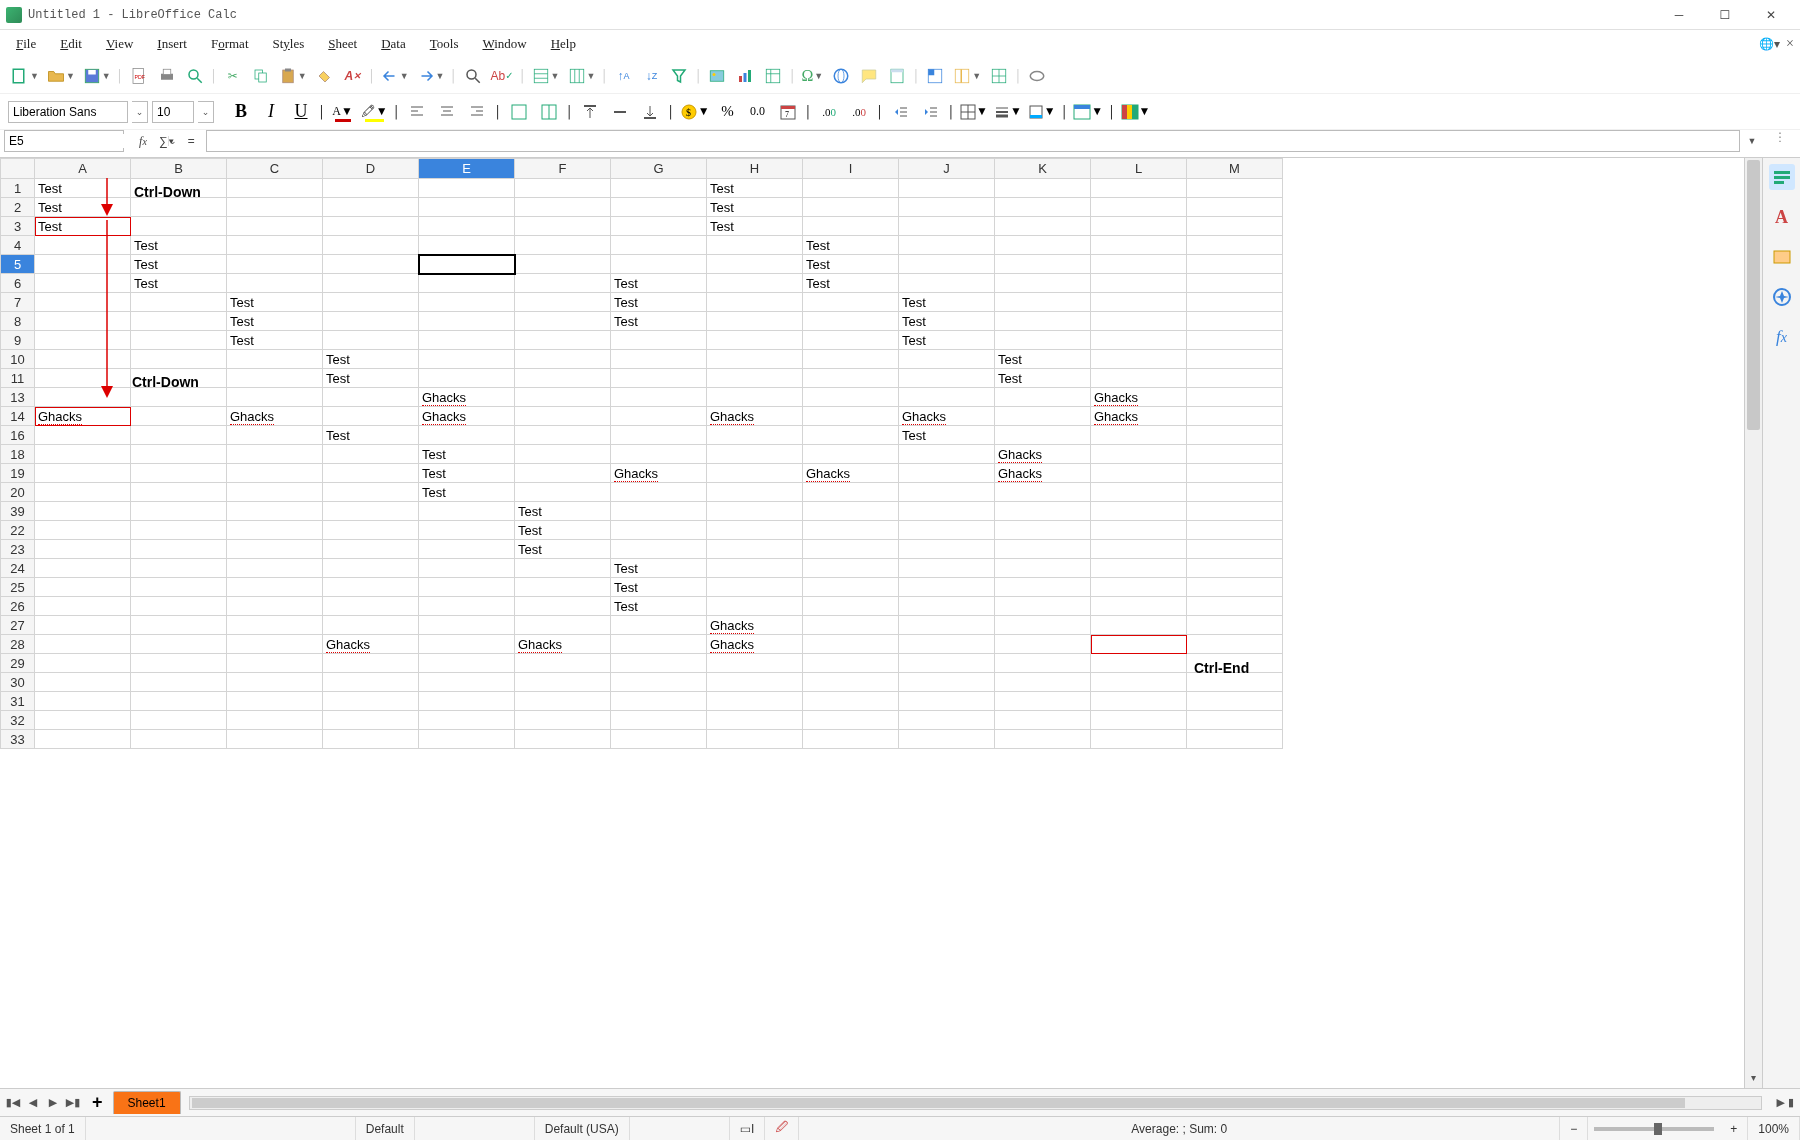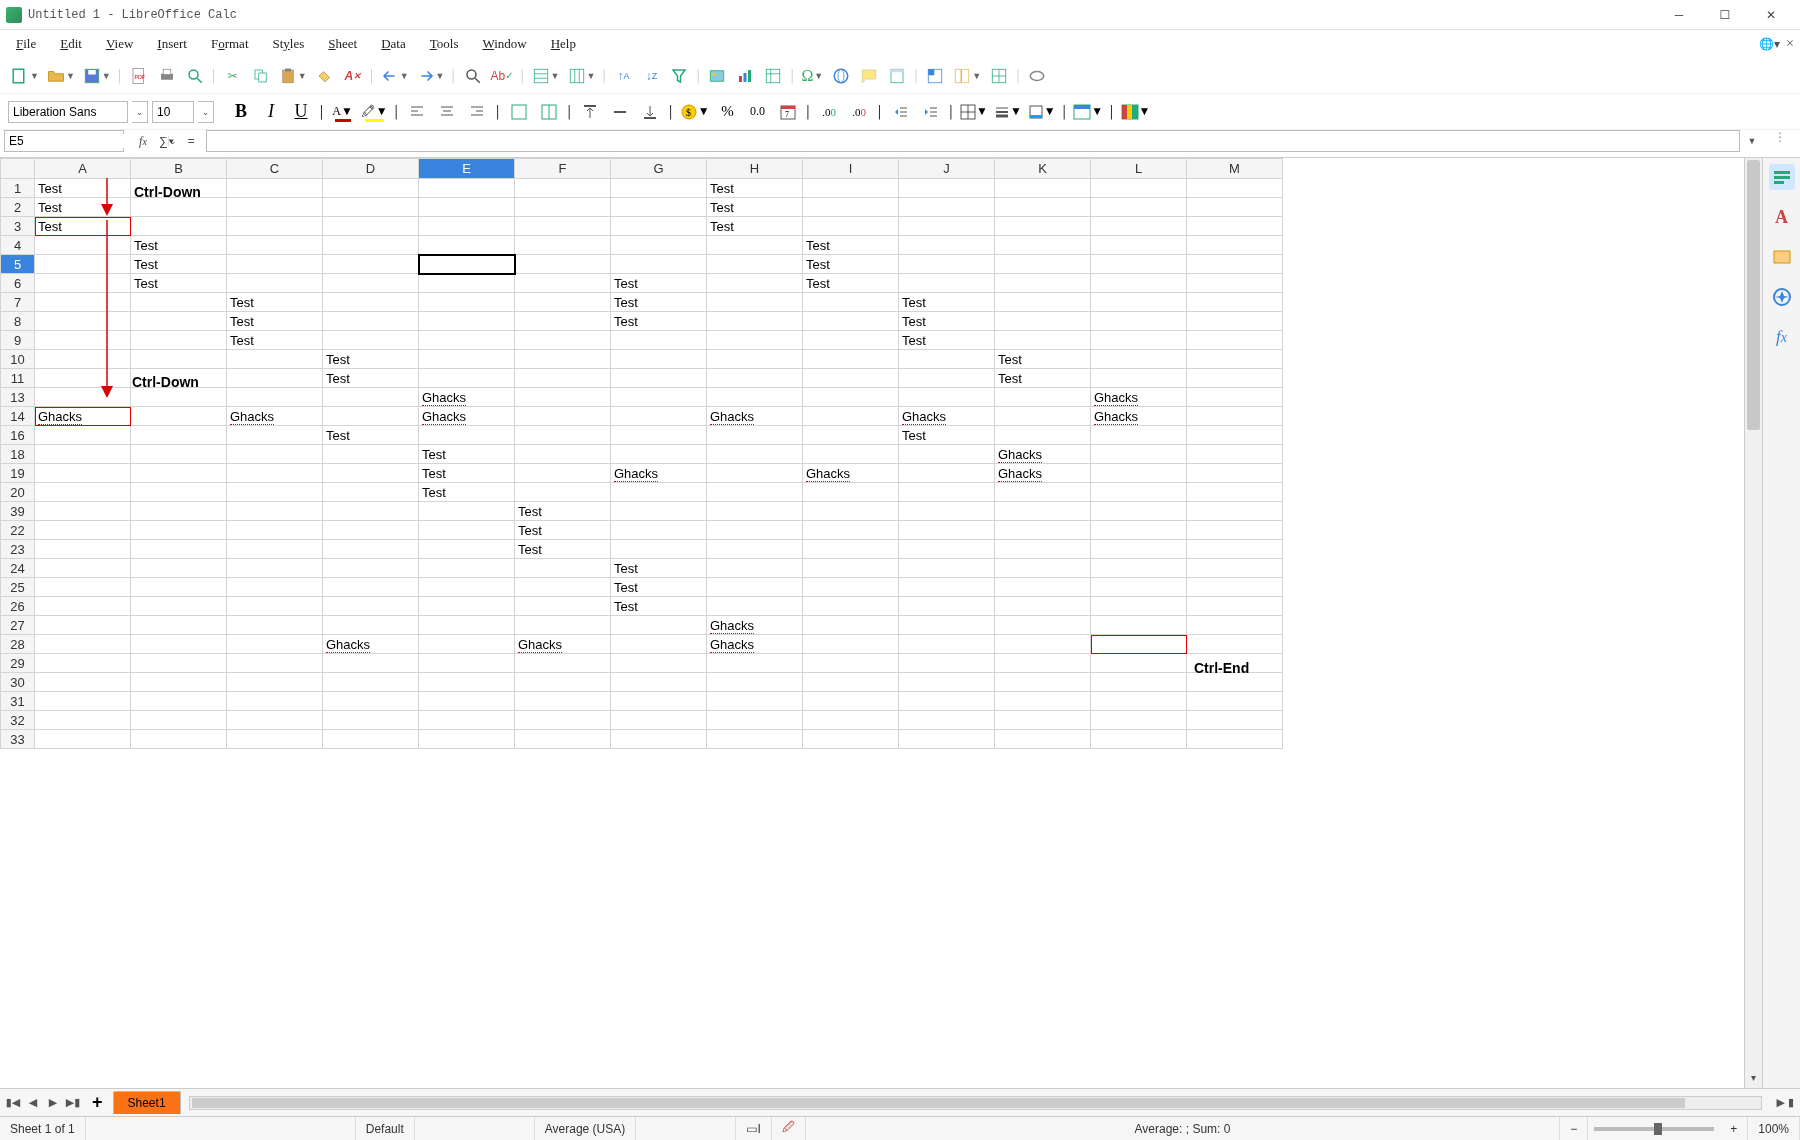--- a/index.html
+++ b/index.html
@@ -1039,21 +1039,21 @@
       <div class="hthumb"></div>
     </div>
   <span class="hend">▶ ▮</span>
 </div>
 
 <div class="statusbar">
   <span class="cell">Sheet 1 of 1</span>
   <span class="cell" style="width:270px;"></span>
   <span class="cell">Default</span>
   <span class="cell" style="width:120px;"></span>
-  <span class="cell">Average (USA)</span>
+  <span class="cell">Default (USA)</span>
   <span class="cell" style="width:100px;"></span>
   <span class="cell">▭I</span>
   <span class="cell" style="color:#c44;">🖉</span>
   <span class="cell flex" style="justify-content:center;">Average: ; Sum: 0</span>
   <span class="cell">−</span>
   <div class="zoom-slider">
       <div class="knob"></div>
     </div>
   <span class="cell">+</span>
   <span class="cell">100%</span>

